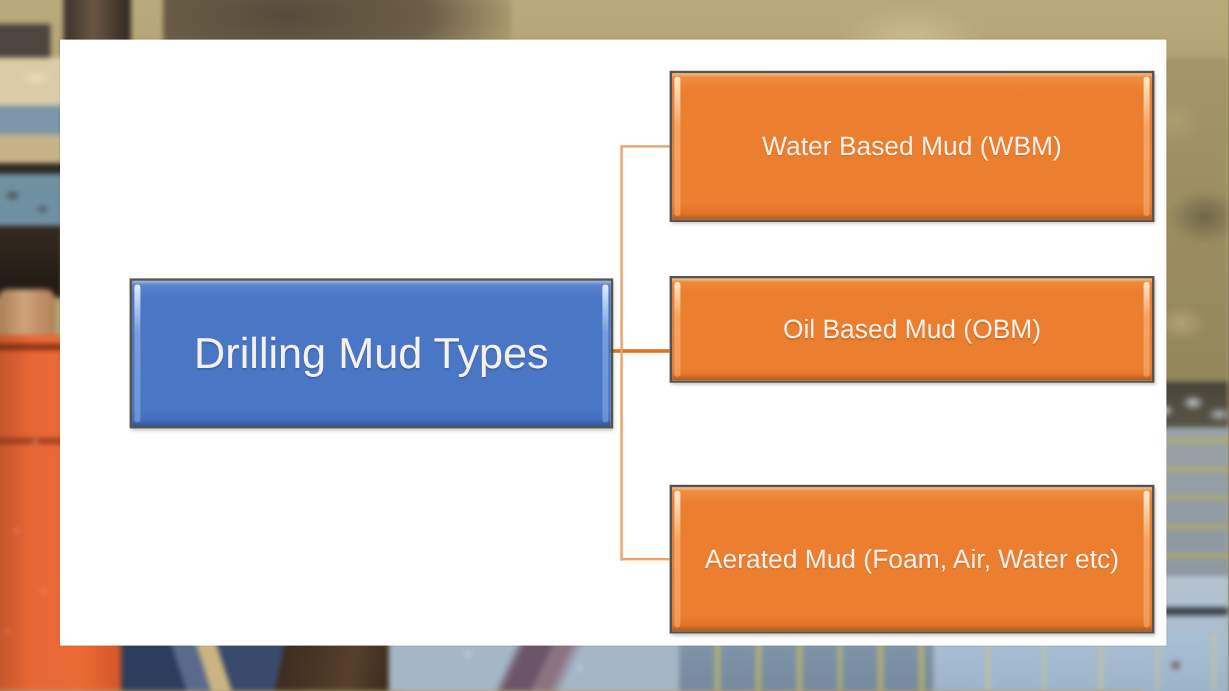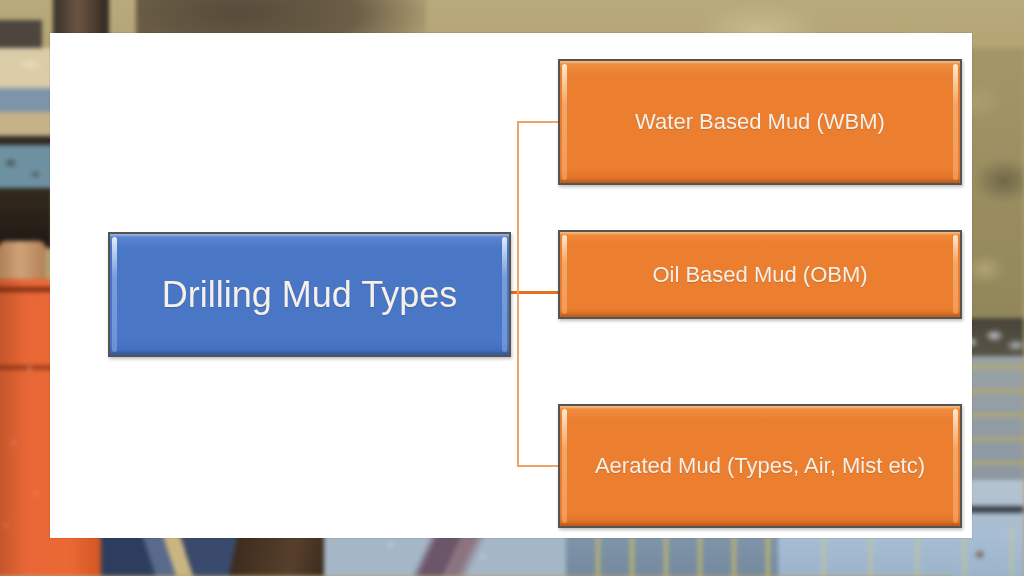--- a/index.html
+++ b/index.html
@@ -161,17 +161,17 @@
 
     <div class="node node-child node-child-1">
       <span class="label">Water Based Mud (WBM)</span>
     </div>
 
     <div class="node node-child node-child-2">
       <span class="label">Oil Based Mud (OBM)</span>
     </div>
 
     <div class="node node-child node-child-3">
-      <span class="label">Aerated Mud (Types, Air, Mist etc)</span>
+      <span class="label">Aerated Mud (Foam, Air, Water etc)</span>
     </div>
 
   </div>
 </div>
 
 </body></html>

